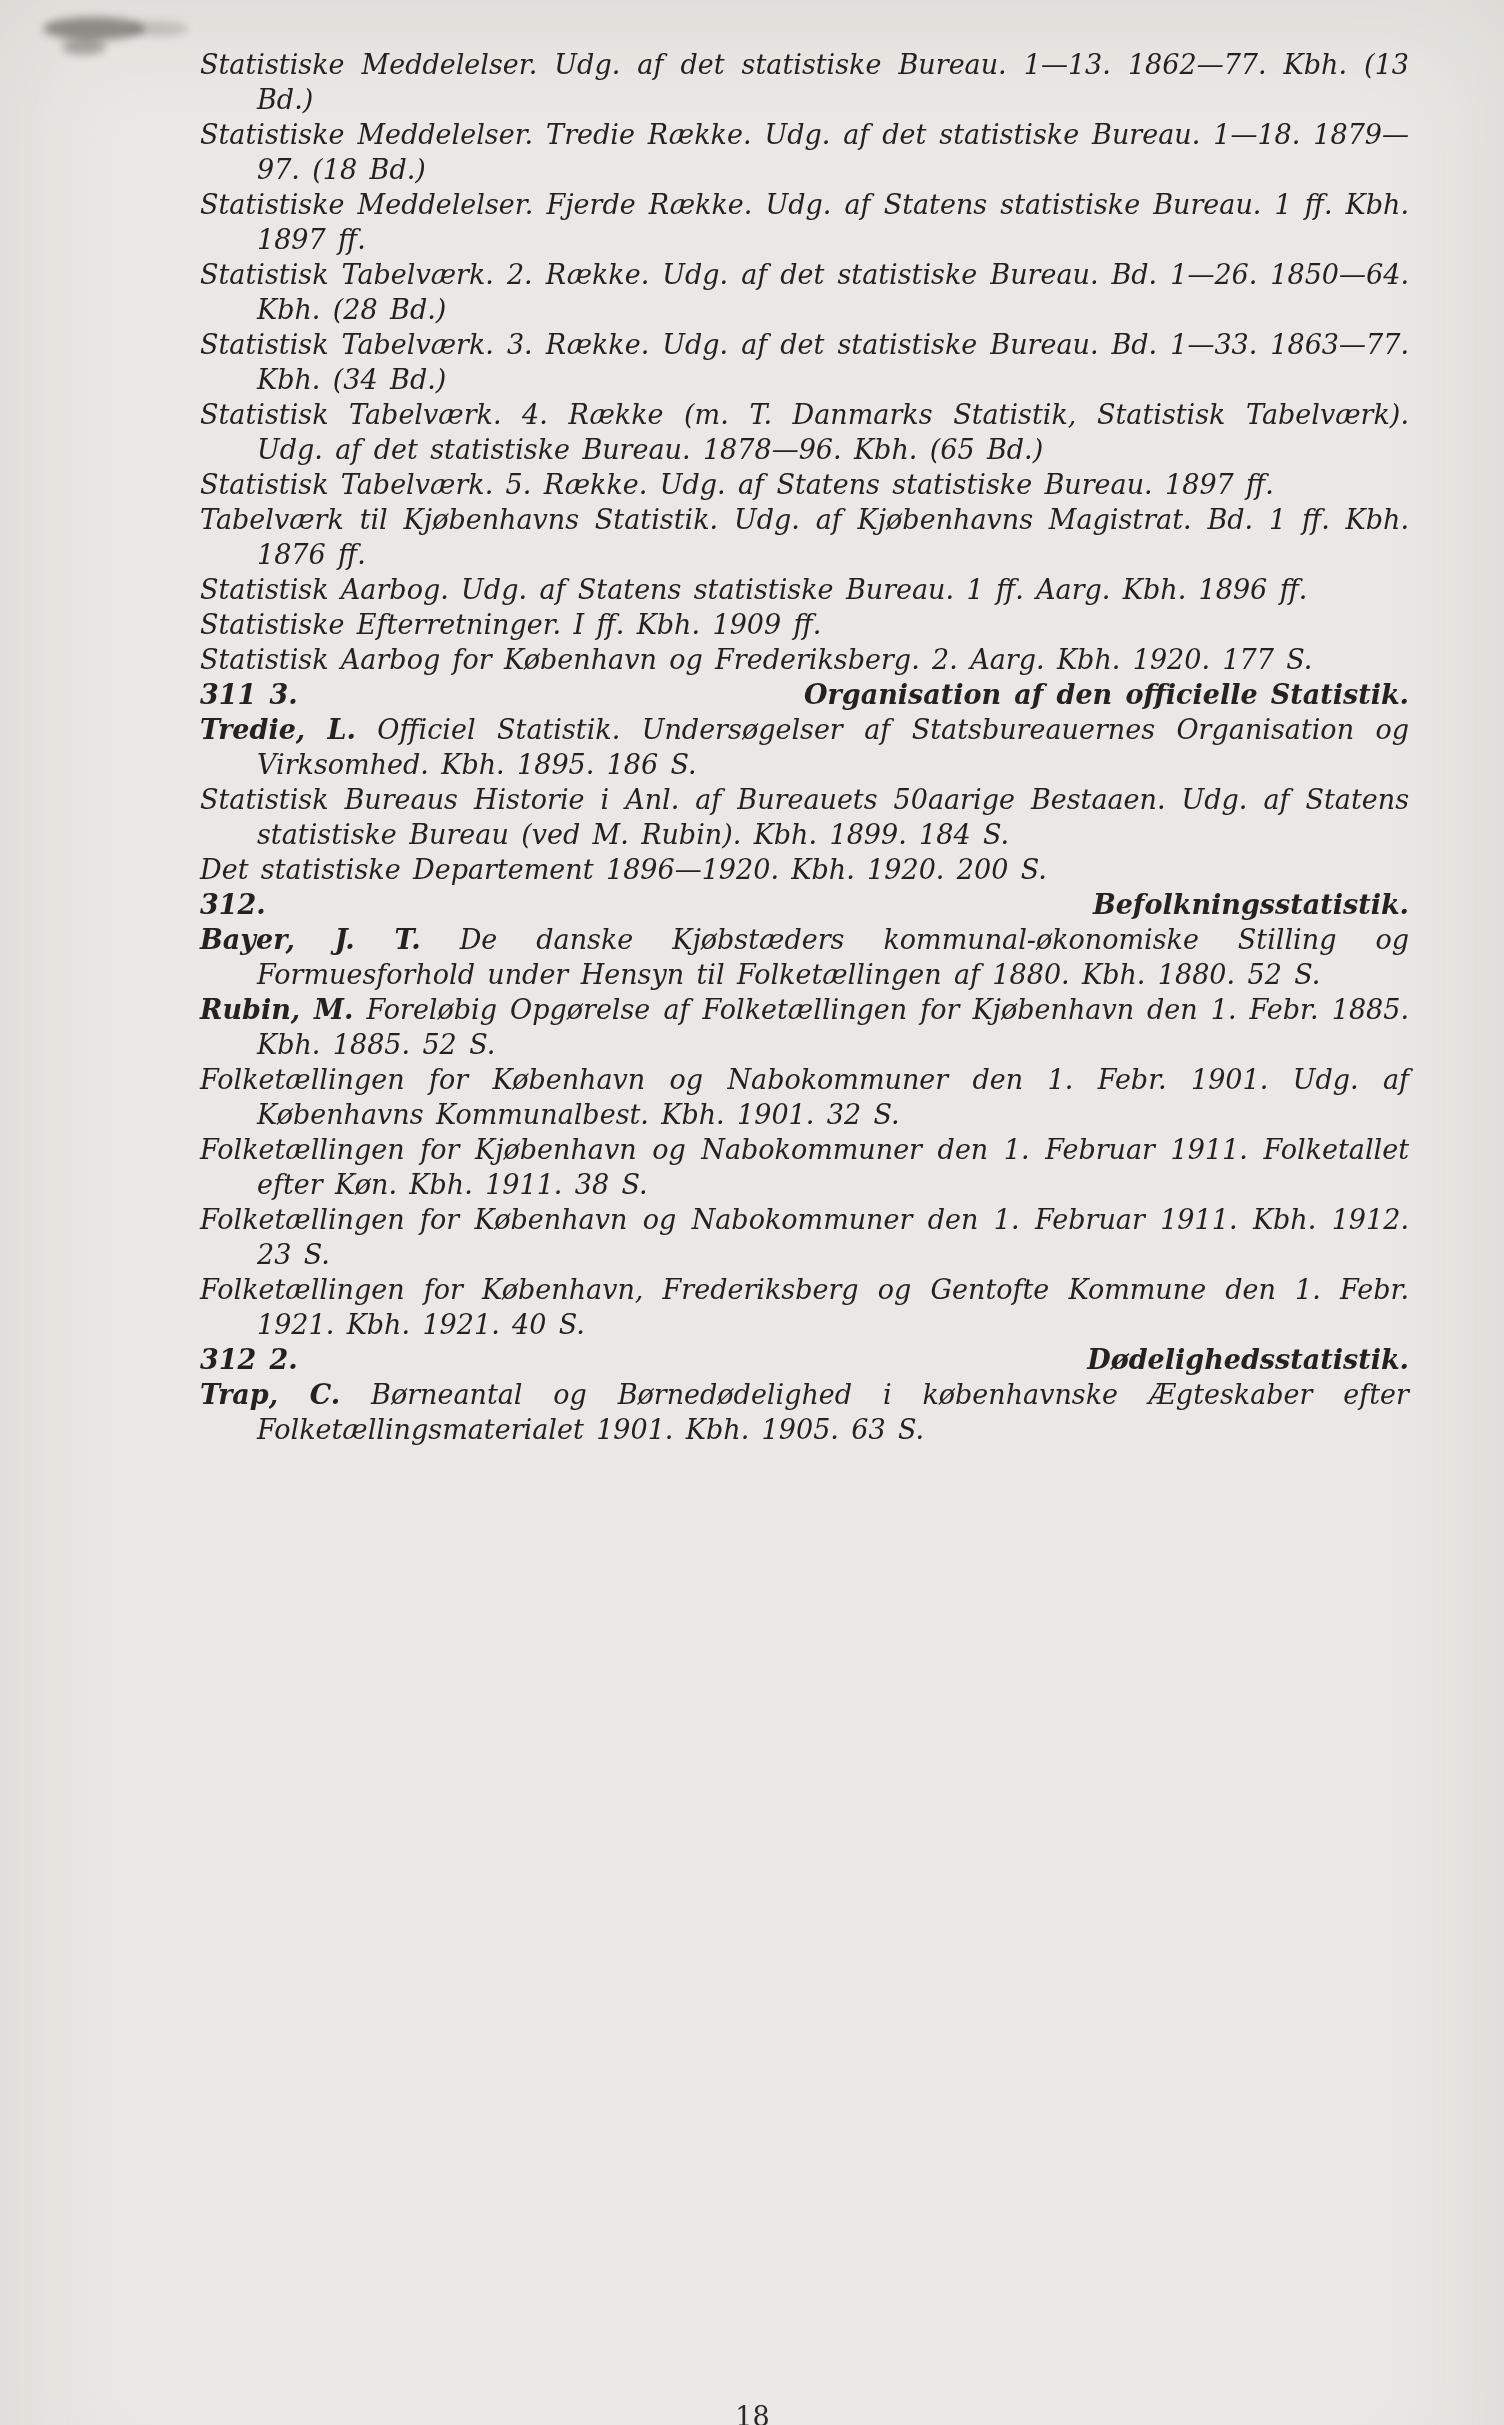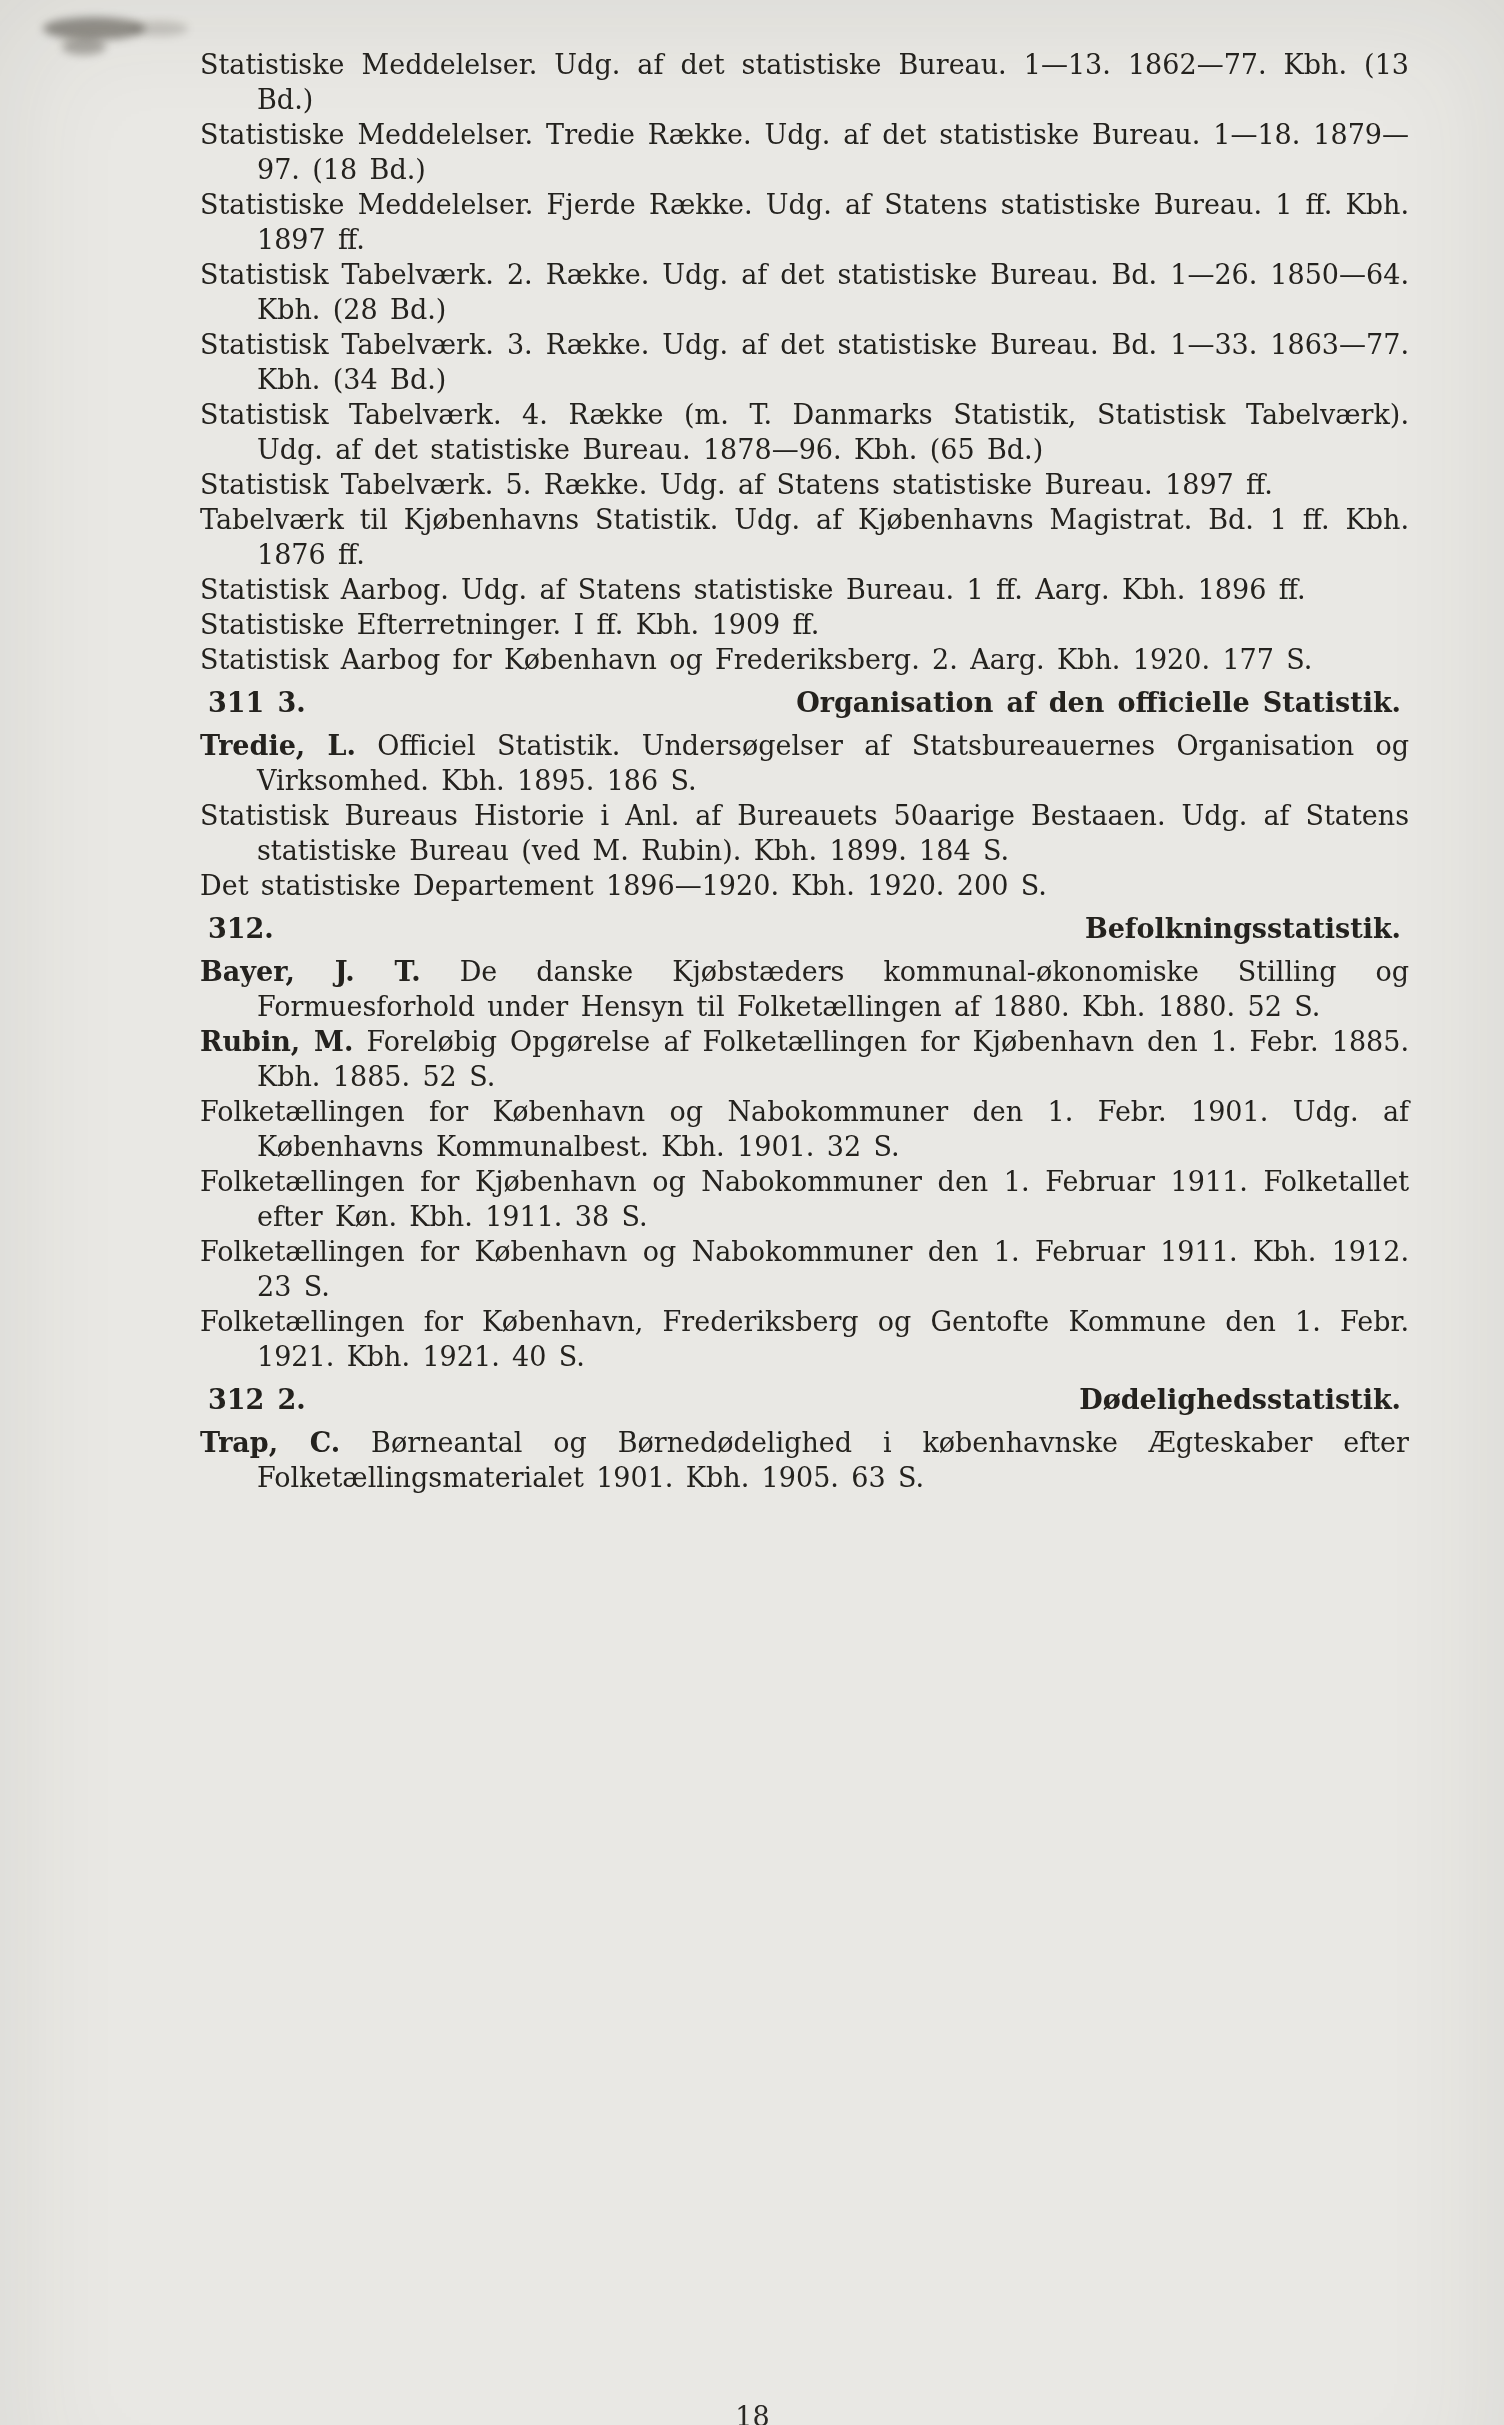--- a/index.html
+++ b/index.html
@@ -30,36 +30,37 @@
 
   .text-block {
     position: absolute;
     left: 200px;
     top: 47px;
     width: 1209px;
     font-size: 27px;
     line-height: 35px;
     text-align: justify;
     word-spacing: 0.14em;
+    font-style: italic;
   }
   p.entry {
     margin: 0;
     padding-left: 57px;
     text-indent: -57px;
   }
   p.entry.no-hang {
     padding-left: 0;
     text-indent: 0;
   }
   .lead { font-weight: bold; }
   .heading {
     display: flex;
     justify-content: space-between;
     font-weight: bold;
-    margin: 8px;
+    margin: 0;
     text-indent: 0;
   }
   .heading .num   { white-space: nowrap; }
   .heading .title { white-space: nowrap; }
   .page-number {
     position: absolute;
     left: 0;
     top: 2401px;
     width: 1505px;
     text-align: center;

